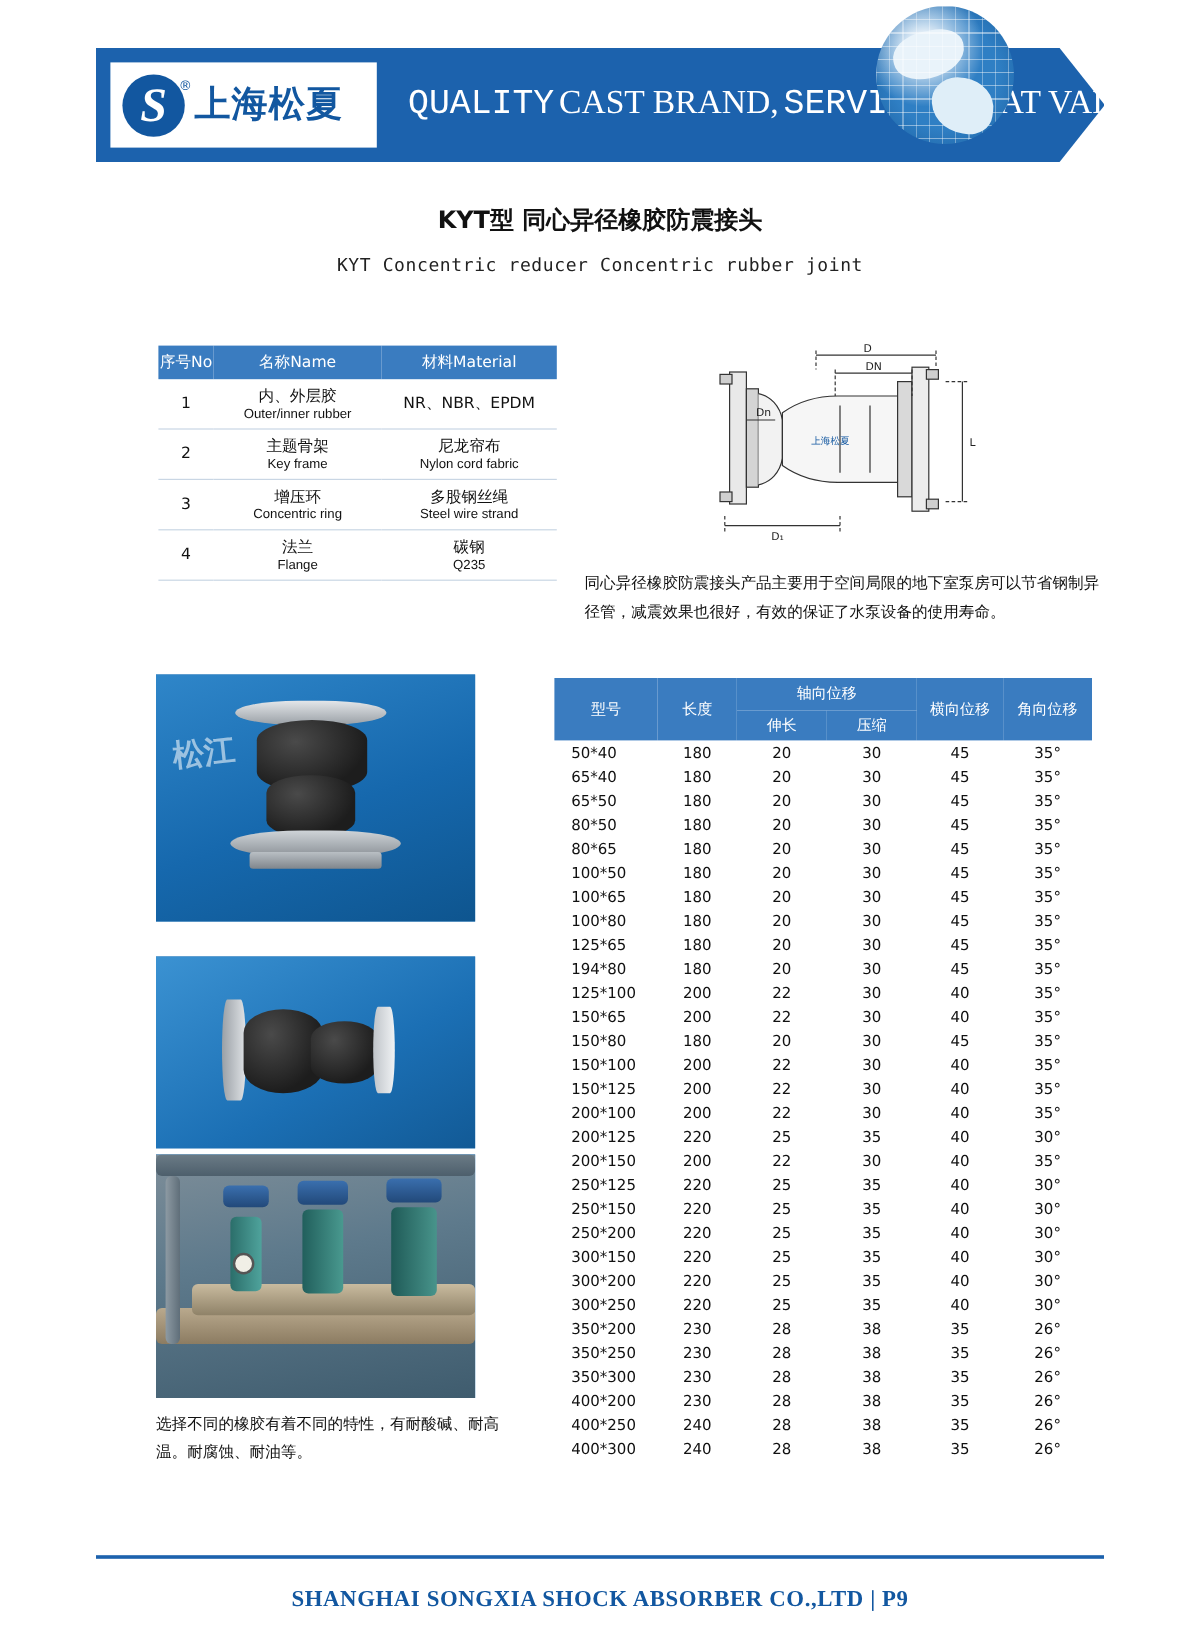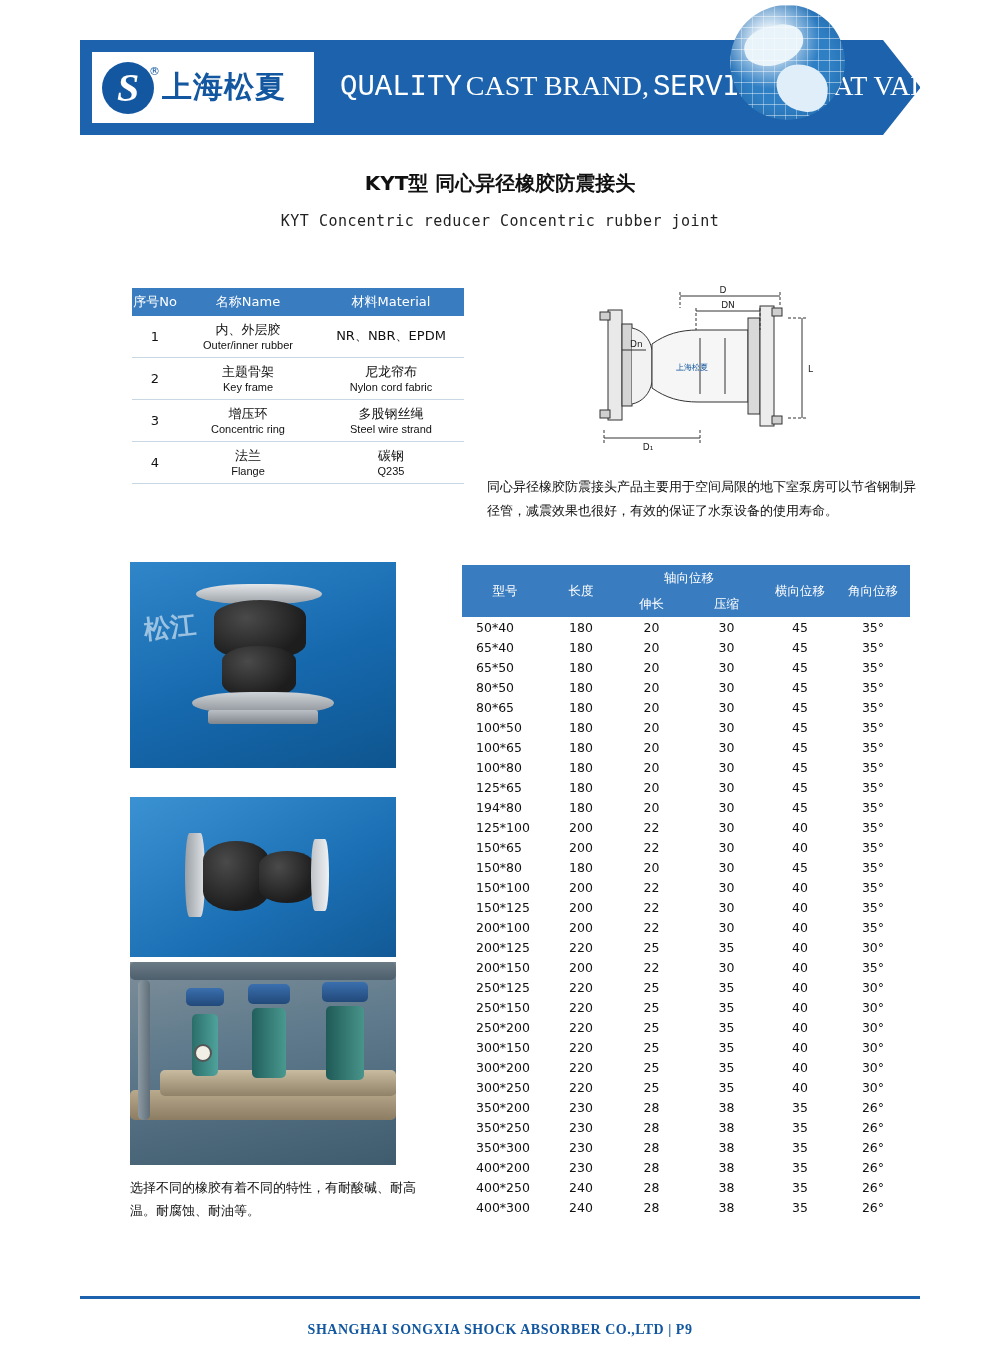--- a/index.html
+++ b/index.html
@@ -206,21 +206,21 @@
   .spec tbody td:first-child { text-align: left; padding-left: 14px; }
 
   .footer-rule {
     position: absolute; left: 80px; top: 1296px; width: 840px; height: 3px;
     background: #1c62ad;
   }
   .footer-text {
     position: absolute; left: 0; top: 1322px; width: 1000px;
     text-align: center;
     font-family: "Liberation Serif", serif;
-    font-size: 14px; font-weight: bold; color: #1257a0;
+    font-size: 19px; font-weight: bold; color: #1257a0;
     letter-spacing: .5px;
   }
 </style>
 </head>
 <body>
 
 <div class="header">
   <div class="header-band"></div>
 
   <div class="logo-box">

